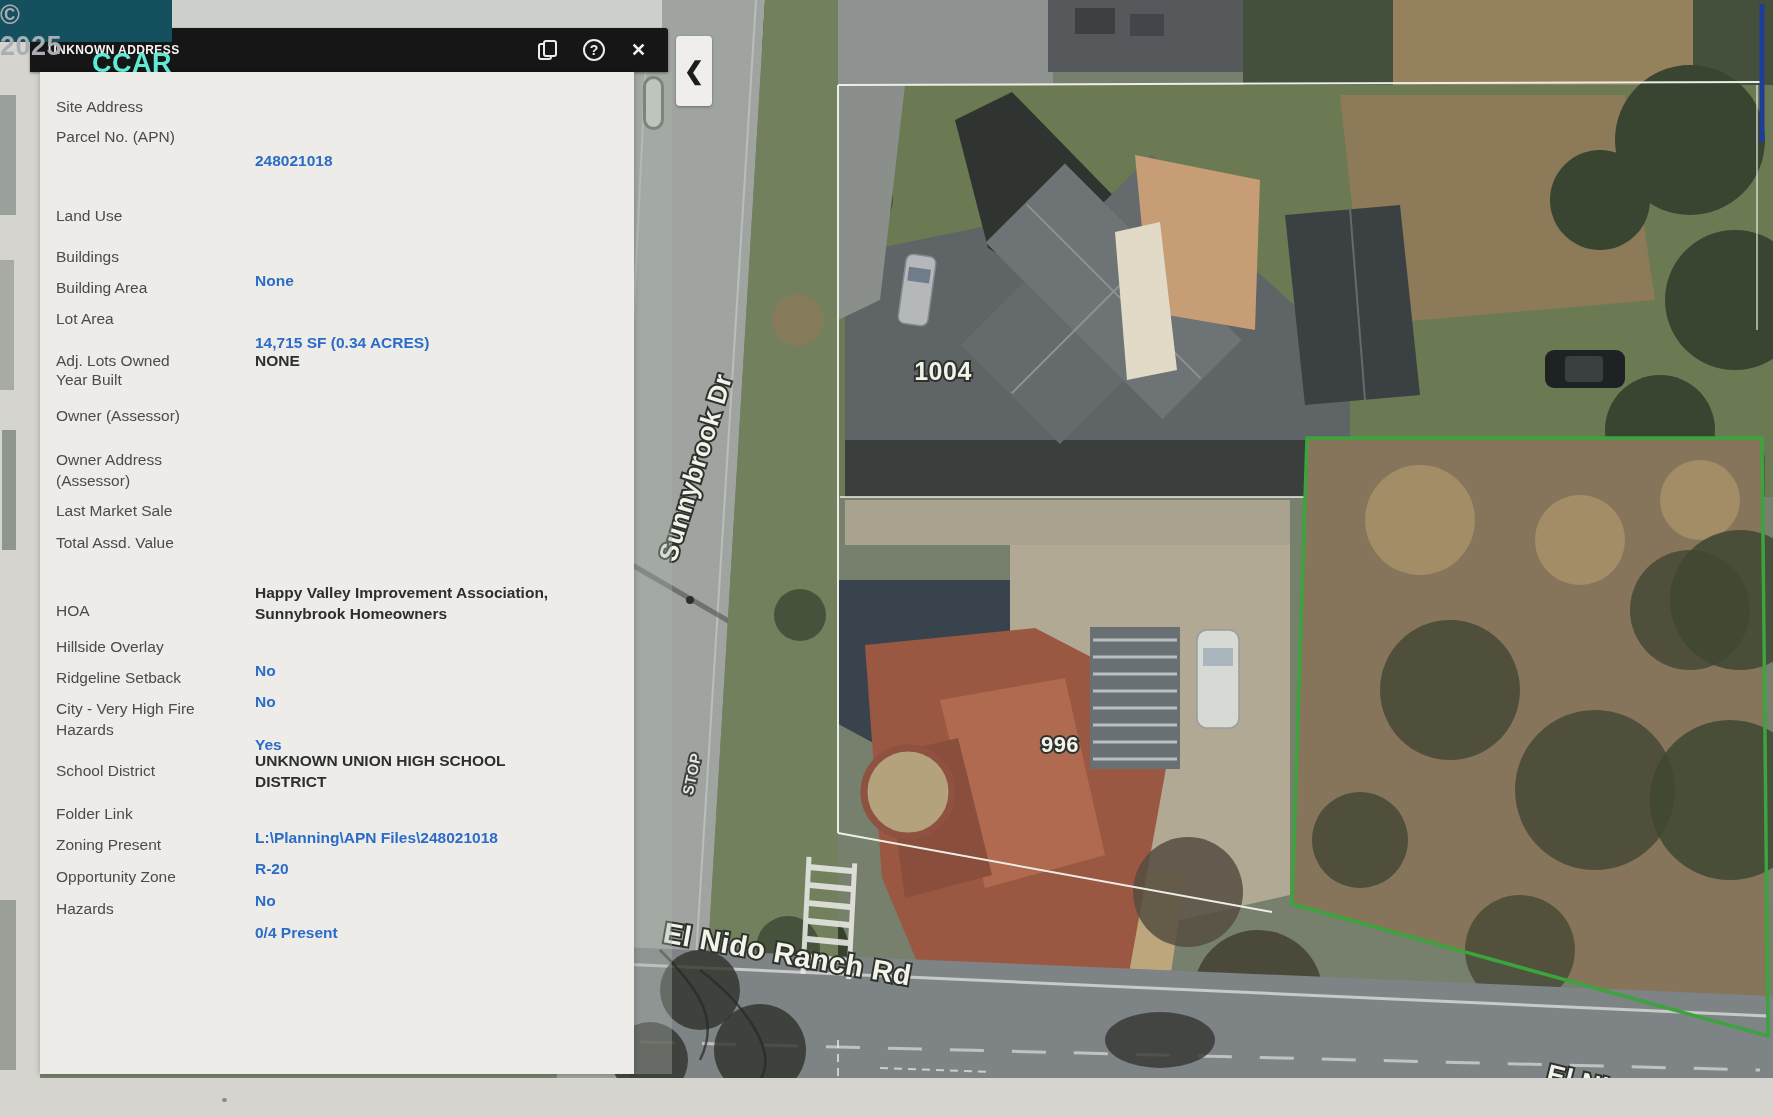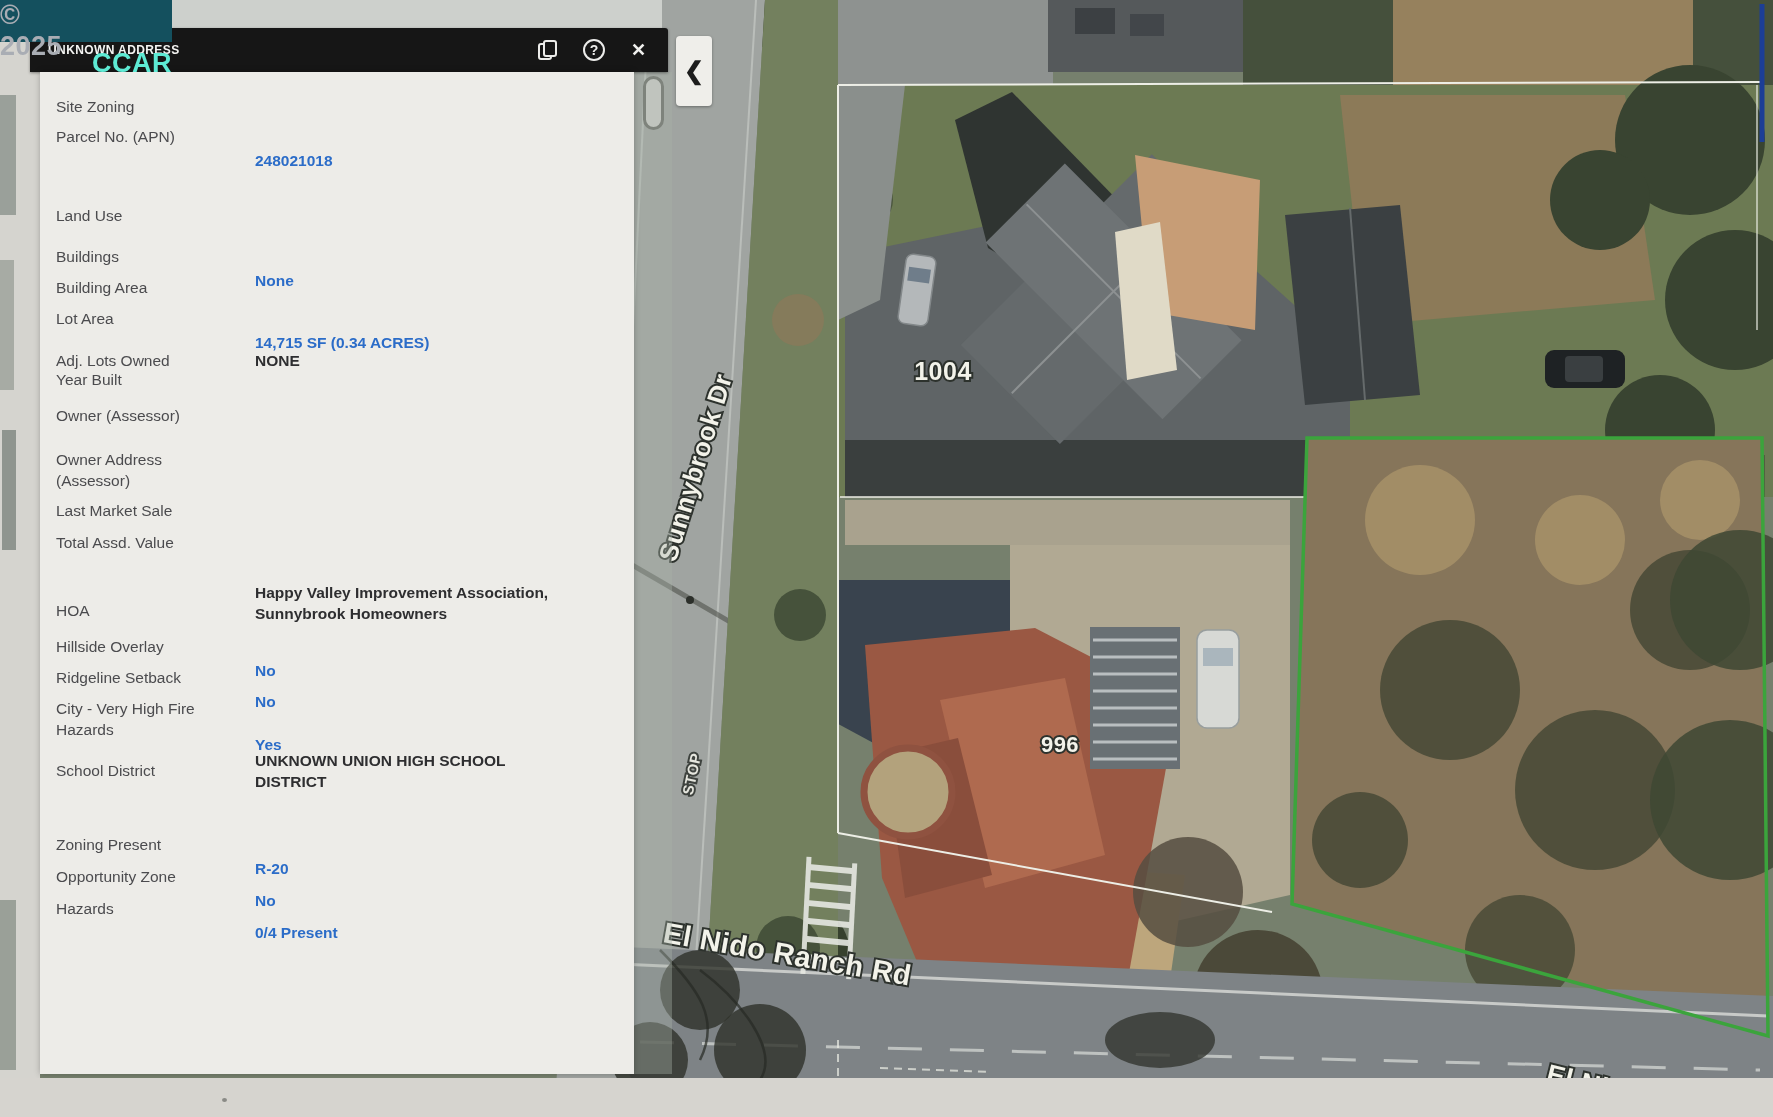--- a/index.html
+++ b/index.html
@@ -231,21 +231,21 @@
         <span class="help-circle">
           <span>?</span>
         </span>
         <span class="close-x">
           <span>✕</span>
         </span>
       </span>
     </div>
     <div class="panel-body">
       <div class="frow" style="top:24px">
-          <div class="flabel">Site Zoning</div>
+          <div class="flabel">Site Address</div>
           <div class="fvalue"></div>
         </div>
       <div class="frow" style="top:54px">
           <div class="flabel">Parcel No. (APN)</div>
           <div class="fvalue link">248021018</div>
         </div>
       <div class="frow" style="top:133px">
           <div class="flabel">Land Use</div>
           <div class="fvalue"></div>
         </div>
@@ -298,20 +298,24 @@
           <div class="fvalue link">No</div>
         </div>
       <div class="frow" style="top:626px">
           <div class="flabel" style="width:165px">City - Very High Fire Hazards</div>
           <div class="fvalue link" style="padding-top:12px;padding-left:34px">Yes</div>
         </div>
       <div class="frow" style="top:678px">
           <div class="flabel" style="padding-top:10px">School District</div>
           <div class="fvalue strong" style="max-width:300px">UNKNOWN UNION HIGH SCHOOL DISTRICT</div>
         </div>
+      <div class="frow" style="top:731px">
+          <div class="flabel">Folder Link</div>
+          <div class="fvalue link">L:\Planning\APN Files\248021018</div>
+        </div>
       <div class="frow" style="top:762px">
           <div class="flabel">Zoning Present</div>
           <div class="fvalue link">R-20</div>
         </div>
       <div class="frow" style="top:794px">
           <div class="flabel">Opportunity Zone</div>
           <div class="fvalue link">No</div>
         </div>
       <div class="frow" style="top:826px">
           <div class="flabel">Hazards</div>

